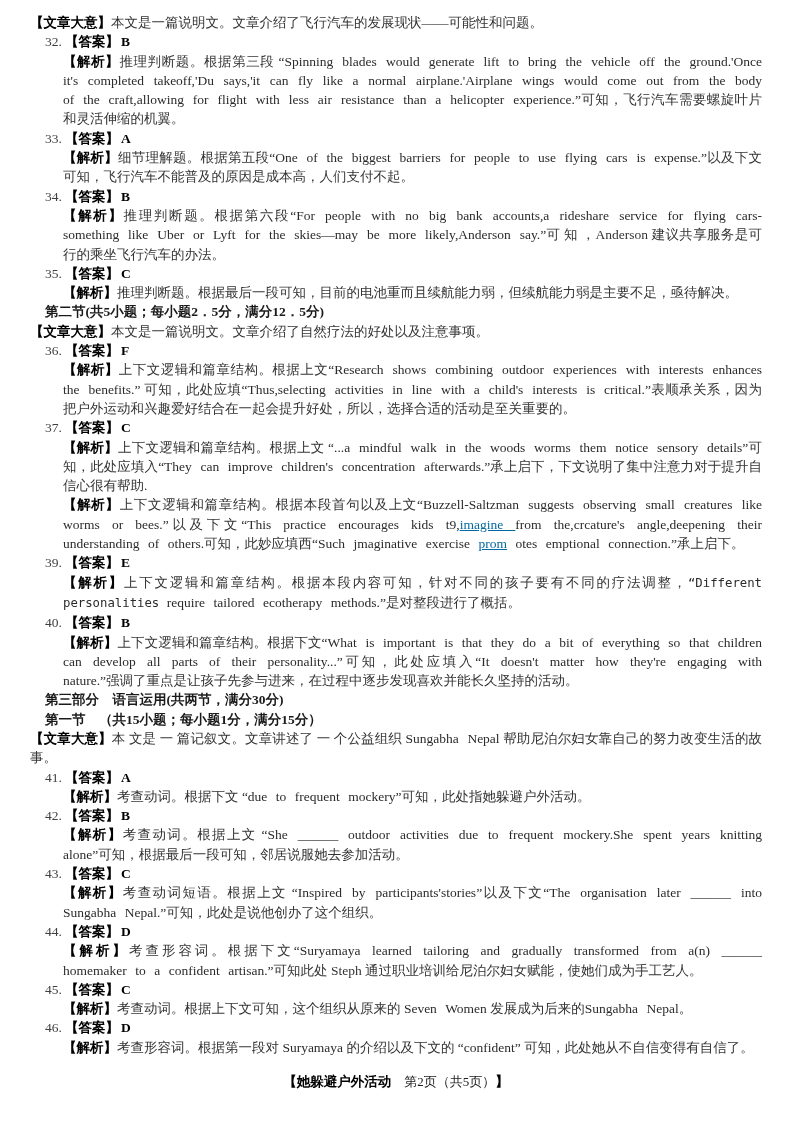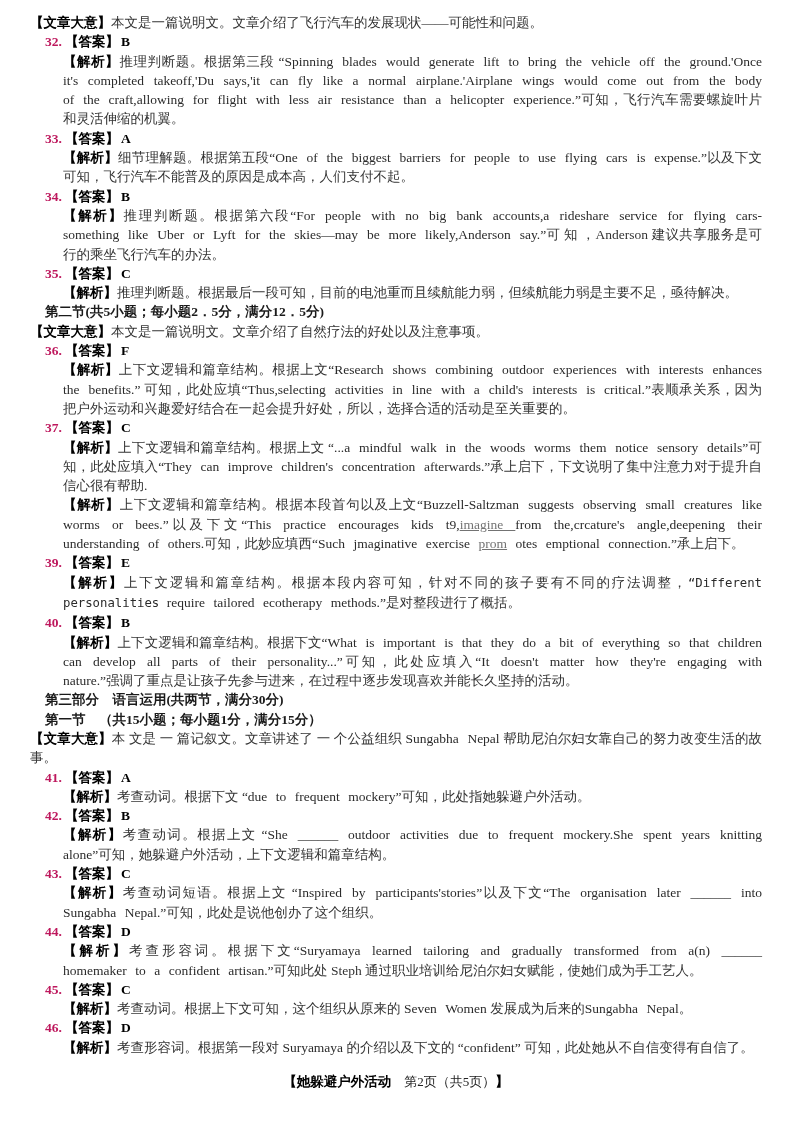--- a/index.html
+++ b/index.html
@@ -26,26 +26,26 @@
   .kind-answer   { margin-left: 15px; text-align: left; }
   .kind-section  { margin-left: 15px; text-align: left;
                    font-family: Liberation Serif, serif;
                    font-weight: 700; color: #1a1a1a; }
   .kind-analysis { margin-left: 33px; }
 
   .seg-label {
     font-family: "Liberation Sans", "DejaVu Sans", sans-serif;
     font-weight: 700; color: #000000;
   }
-  .seg-num { padding-right: 3px; color: #be185d; font-weight: bold; }
+  .seg-num { padding-right: 3px; color: #404040; }
   .seg-ans { font-weight: 700; color: #000; padding-left: 2px;
              font-family: "Liberation Serif", "DejaVu Serif", serif; }
   .seg-cn  { color: #333; }
   .seg-en  { color: #2b2b2b; word-spacing: 0.38em; }
-  .seg-enu { color: #737373; word-spacing: 0.38em; text-decoration: underline; }
+  .seg-enu { color: #0369a1; word-spacing: 0.38em; text-decoration: underline; }
   .seg-mono{ font-family: "DejaVu Sans Mono", "Liberation Mono", monospace;
              font-size: 12.3px; color: #2b2b2b; }
   .seg-sec { }
 
   .footer {
     margin-top: 15px;
     text-align: center;
     font-size: 13px;
     color: #222;
   }
@@ -75,21 +75,21 @@
       <div class="block kind-answer"><span class="seg-num">39.</span><span class="seg-label">【答案】</span><span class="seg-ans">E</span></div>
       <div class="block kind-analysis"><span class="seg-label">【解析】</span><span class="seg-cn">上下文逻辑和篇章结构。根据本段内容可知，针对不同的孩子要有不同的疗法调整，</span><span class="seg-mono">“Different personalities </span><span class="seg-en">require tailored ecotherapy methods.”</span><span class="seg-cn">是对整段进行了概括。</span></div>
       <div class="block kind-answer"><span class="seg-num">40.</span><span class="seg-label">【答案】</span><span class="seg-ans">B</span></div>
       <div class="block kind-analysis"><span class="seg-label">【解析】</span><span class="seg-cn">上下文逻辑和篇章结构。根据下文</span><span class="seg-en">“What is important is that they do a bit of everything so that children can develop all parts of their personality...”</span><span class="seg-cn">可知，此处应填入</span><span class="seg-en">“It doesn't matter how they're engaging with nature.”</span><span class="seg-cn">强调了重点是让孩子先参与进来，在过程中逐步发现喜欢并能长久坚持的活动。</span></div>
       <div class="block kind-section"><span class="seg-sec">第三部分　语言运用(共两节，满分30分)</span></div>
       <div class="block kind-section"><span class="seg-sec">第一节　（共15小题；每小题1分，满分15分）</span></div>
       <div class="block kind-summary"><span class="seg-label">【文章大意】</span><span class="seg-cn">本 文是 一 篇记叙文。文章讲述了 一 个公益组织 </span><span class="seg-en">Sungabha Nepal</span><span class="seg-cn"> 帮助尼泊尔妇女靠自己的努力改变生活的故事。</span></div>
       <div class="block kind-answer"><span class="seg-num">41.</span><span class="seg-label">【答案】</span><span class="seg-ans">A</span></div>
       <div class="block kind-analysis"><span class="seg-label">【解析】</span><span class="seg-cn">考查动词。根据下文 </span><span class="seg-en">“due to frequent mockery”</span><span class="seg-cn">可知，此处指她躲避户外活动。</span></div>
       <div class="block kind-answer"><span class="seg-num">42.</span><span class="seg-label">【答案】</span><span class="seg-ans">B</span></div>
-      <div class="block kind-analysis"><span class="seg-label">【解析】</span><span class="seg-cn">考查动词。根据上文 </span><span class="seg-en">“She ______ outdoor activities due to frequent mockery.She spent years knitting alone”</span><span class="seg-cn">可知，她躲避户外活动，上下文逻辑和篇章结构。</span></div>
+      <div class="block kind-analysis"><span class="seg-label">【解析】</span><span class="seg-cn">考查动词。根据上文 </span><span class="seg-en">“She ______ outdoor activities due to frequent mockery.She spent years knitting alone”</span><span class="seg-cn">可知，根据最后一段可知，邻居说服她去参加活动。</span></div>
       <div class="block kind-answer"><span class="seg-num">43.</span><span class="seg-label">【答案】</span><span class="seg-ans">C</span></div>
       <div class="block kind-analysis"><span class="seg-label">【解析】</span><span class="seg-cn">考查动词短语。根据上文 </span><span class="seg-en">“Inspired by participants'stories”</span><span class="seg-cn">以及下文</span><span class="seg-en">“The organisation later ______ into Sungabha Nepal.”</span><span class="seg-cn">可知，此处是说他创办了这个组织。</span></div>
       <div class="block kind-answer"><span class="seg-num">44.</span><span class="seg-label">【答案】</span><span class="seg-ans">D</span></div>
       <div class="block kind-analysis"><span class="seg-label">【解析】</span><span class="seg-cn">考查形容词。根据下文</span><span class="seg-en">“Suryamaya learned tailoring and gradually transformed from a(n) ______ homemaker to a confident artisan.”</span><span class="seg-cn">可知此处 Steph 通过职业培训给尼泊尔妇女赋能，使她们成为手工艺人。</span></div>
       <div class="block kind-answer"><span class="seg-num">45.</span><span class="seg-label">【答案】</span><span class="seg-ans">C</span></div>
       <div class="block kind-analysis"><span class="seg-label">【解析】</span><span class="seg-cn">考查动词。根据上下文可知，这个组织从原来的 </span><span class="seg-en">Seven Women</span><span class="seg-cn"> 发展成为后来的</span><span class="seg-en">Sungabha Nepal</span><span class="seg-cn">。</span></div>
       <div class="block kind-answer"><span class="seg-num">46.</span><span class="seg-label">【答案】</span><span class="seg-ans">D</span></div>
       <div class="block kind-analysis"><span class="seg-label">【解析】</span><span class="seg-cn">考查形容词。根据第一段对 </span><span class="seg-en">Suryamaya</span><span class="seg-cn"> 的介绍以及下文的 </span><span class="seg-en">“confident”</span><span class="seg-cn"> 可知，此处她从不自信变得有自信了。</span></div>
     </div>
   <div class="footer">

